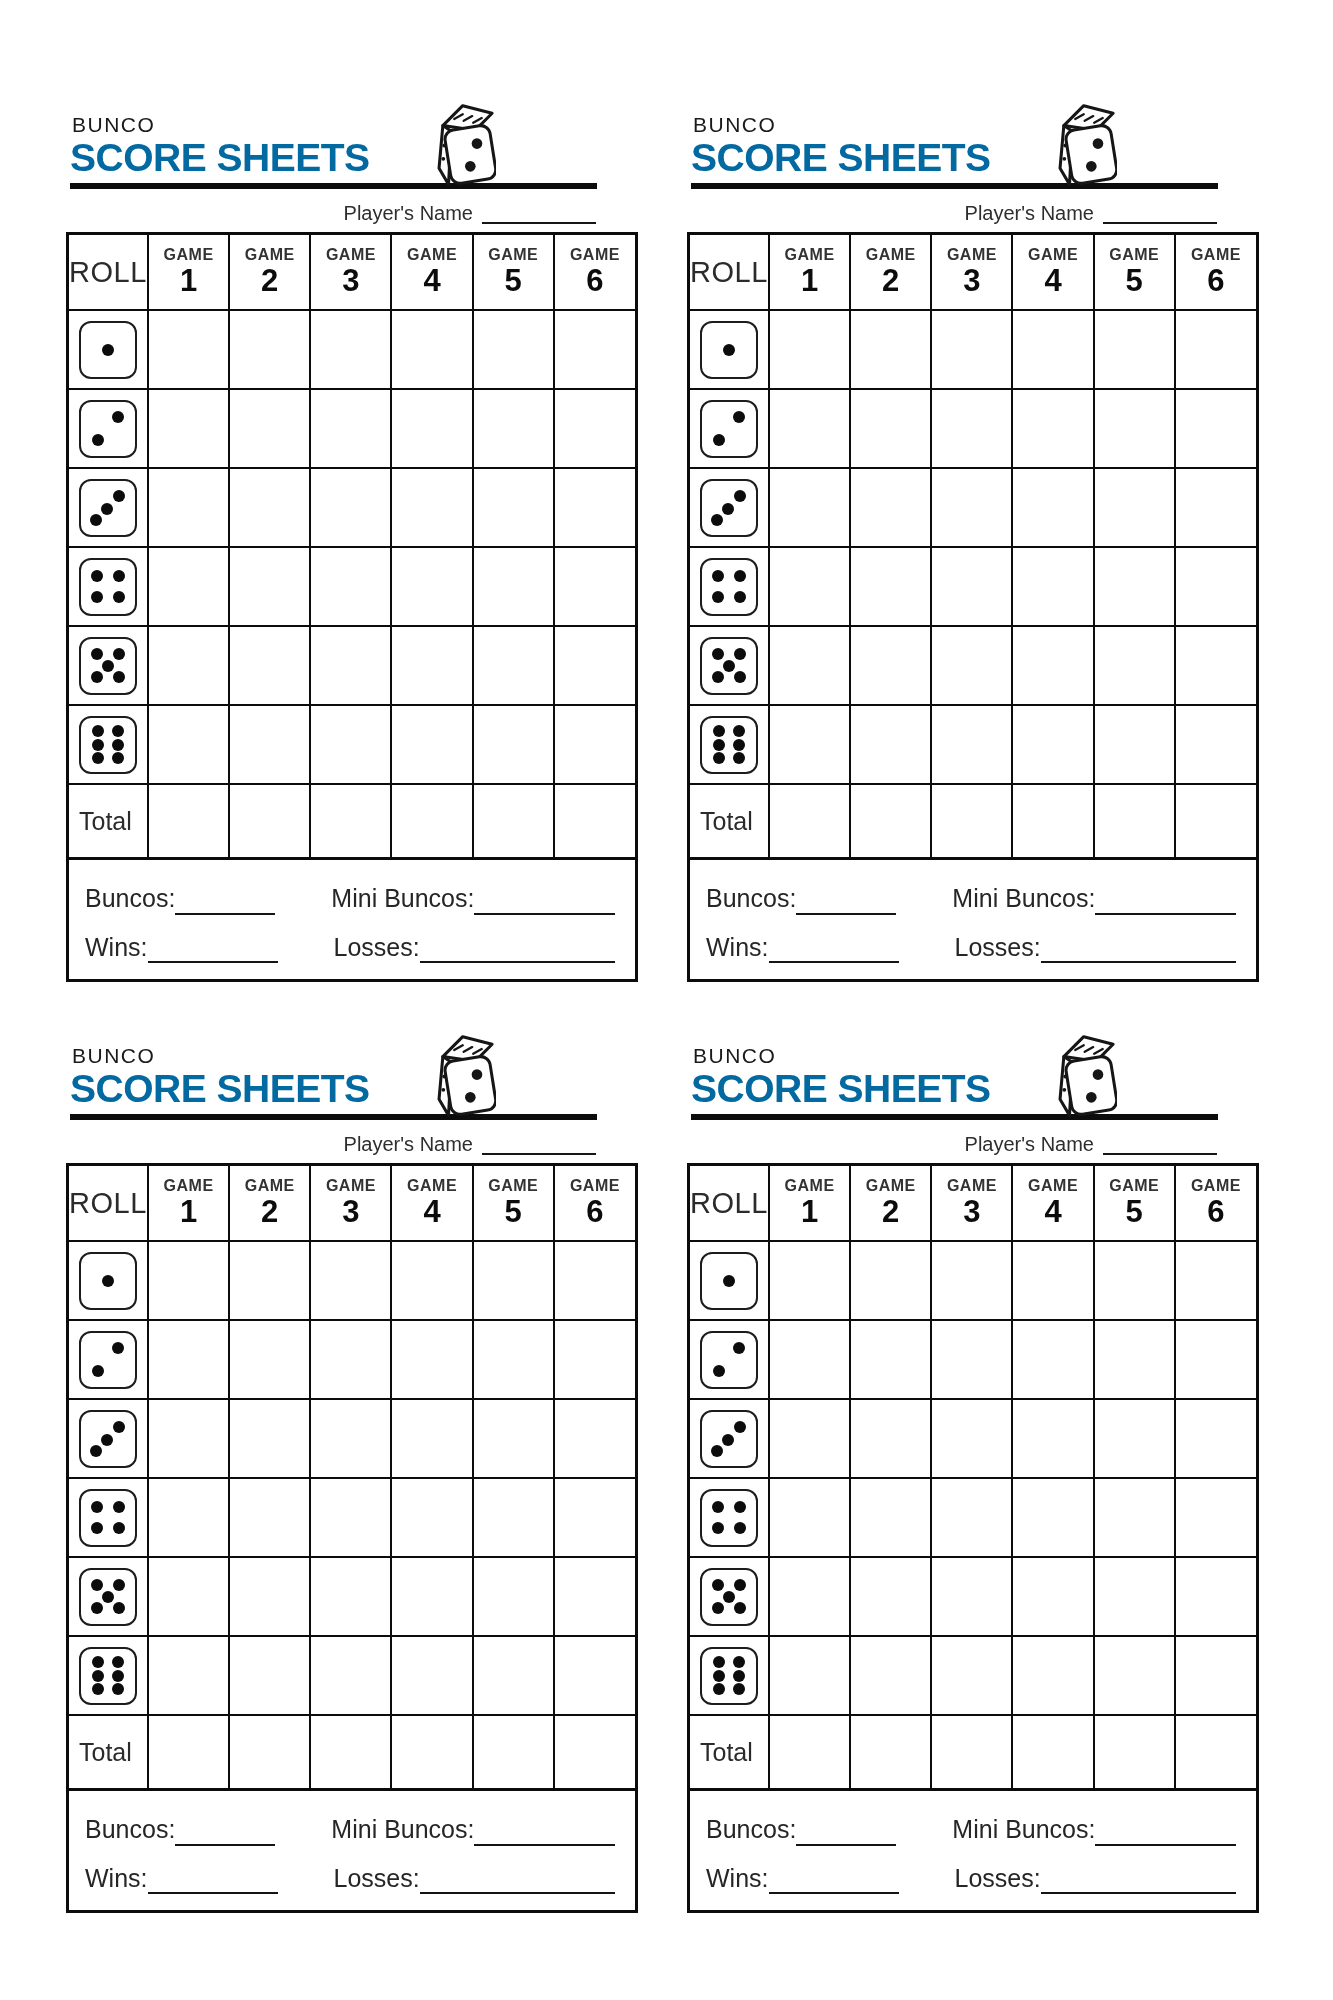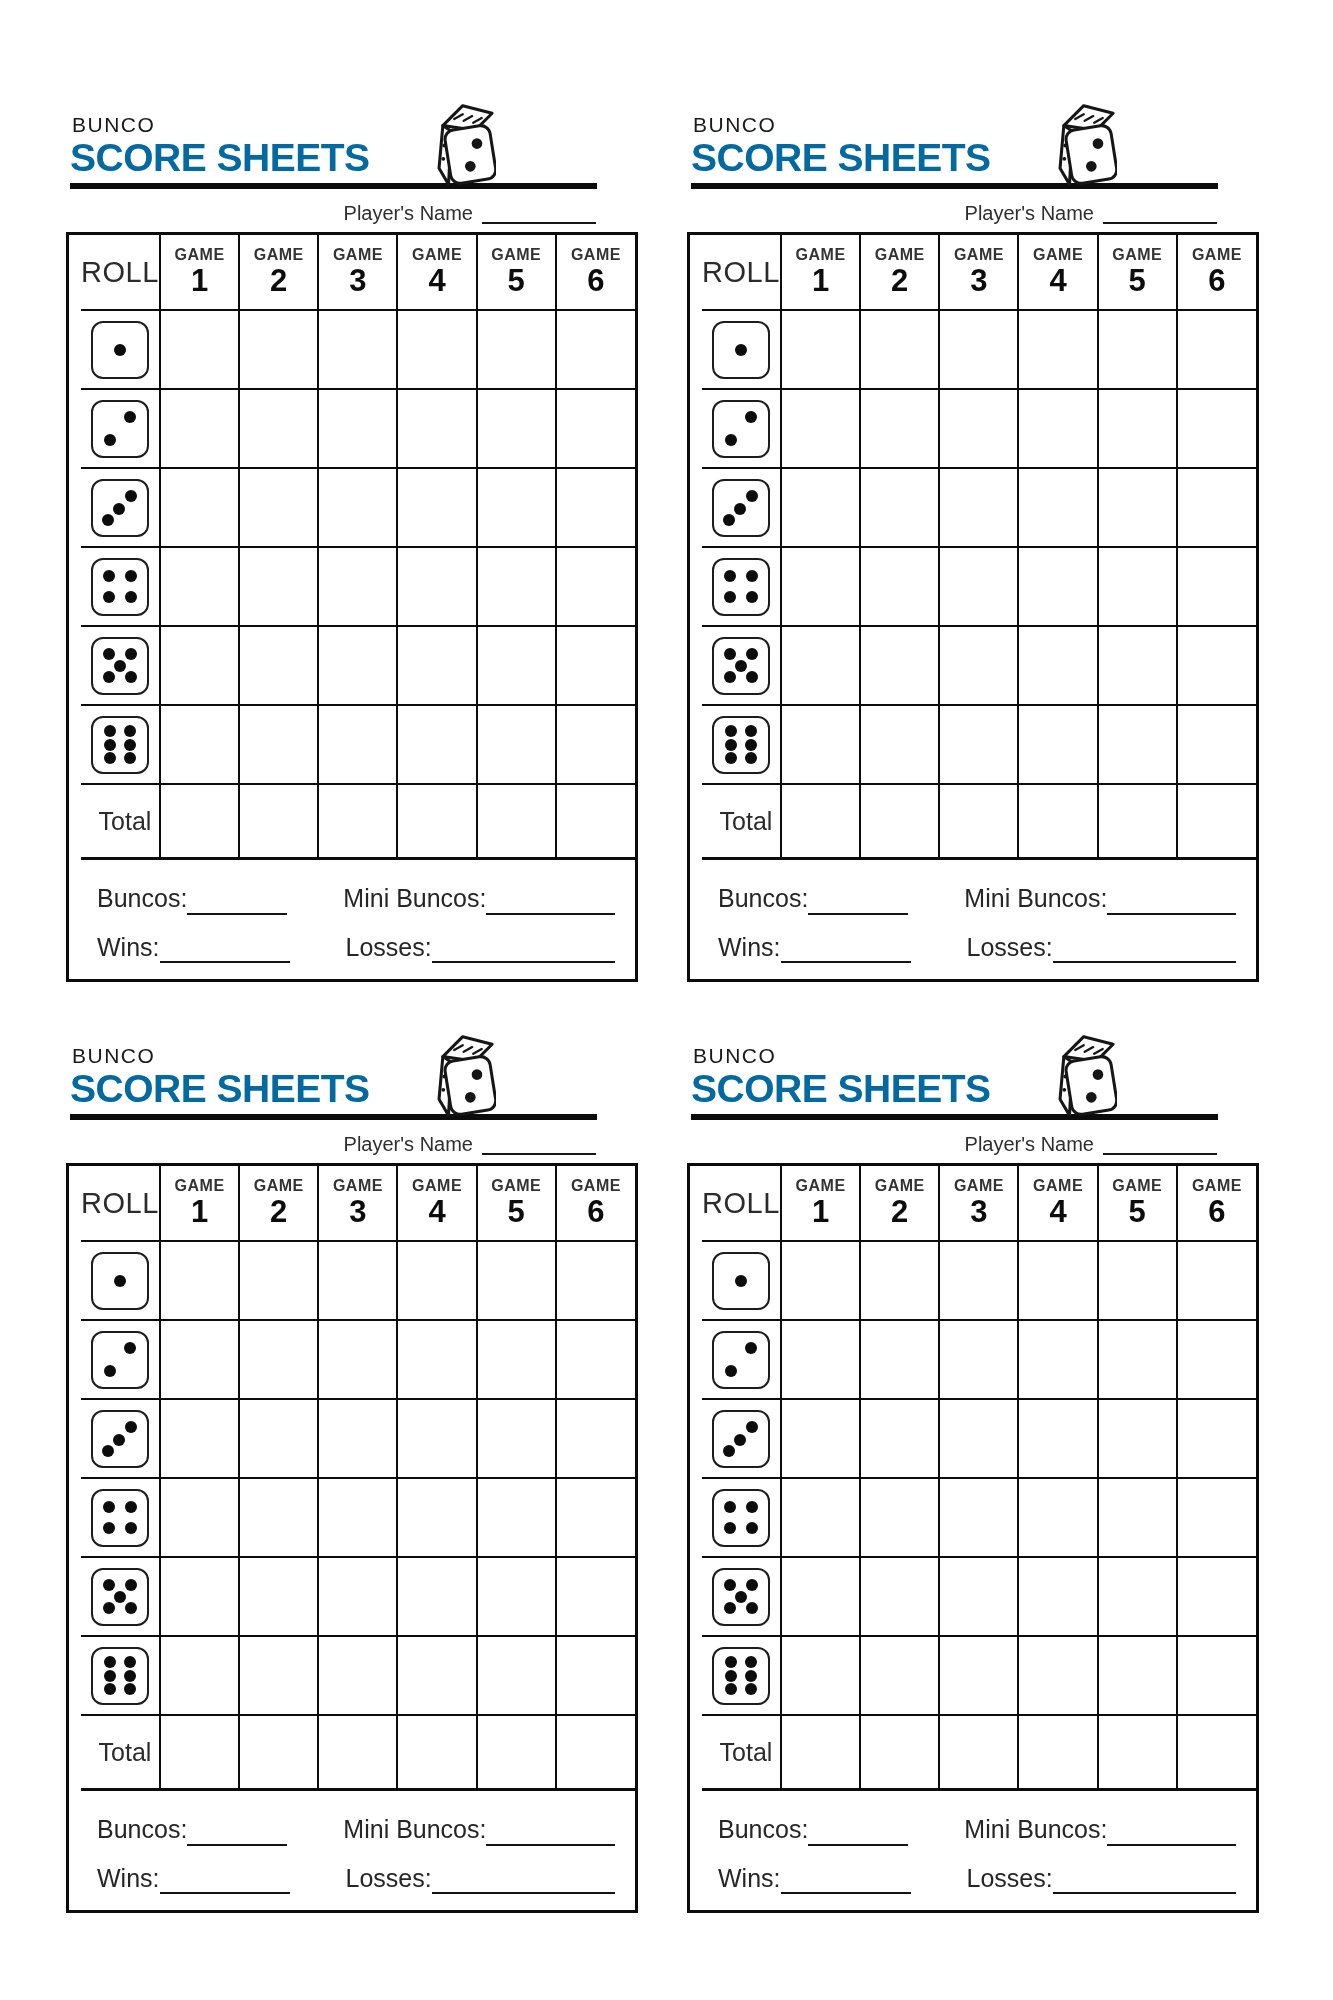--- a/index.html
+++ b/index.html
@@ -19,39 +19,39 @@
   
   .brand{font-size:21px;letter-spacing:1.5px;margin:0 0 0 6px;color:#1a1a1a;line-height:1;}
   .title{margin:3px 0 0 4px;font-size:39px;font-weight:900;letter-spacing:-0.5px;line-height:1;color:#0369a1;white-space:nowrap;}
   .rule{height:6px;background:#0c0c0c;width:527px;margin:6px 0 0 4px;}
   .header-die{position:absolute;left:354px;top:-14px;width:76px;height:91px;}
 
   .player-row{display:flex;justify-content:flex-end;align-items:flex-end;margin:13px 42px 0 0;font-size:20px;color:#2e2e2e;line-height:1.1;}
   .player-blank{width:114px;border-bottom:2px solid #161616;height:3px;margin-left:9px;}
 
   
-  .board{margin-top:8px;border:3px solid #0c0c0c;height:750px;box-sizing:border-box;display:flex;flex-direction:column;background:#fff;padding-left:12px;}
+  .board{margin-top:8px;border:3px solid #0c0c0c;height:750px;box-sizing:border-box;display:flex;flex-direction:column;background:#fff;}
   .score-table{border-collapse:collapse;width:100%;table-layout:fixed;}
   .score-table th,.score-table td{border:2px solid #0c0c0c;padding:0;background:#fff;}
   .score-table tr > *:first-child{border-left:none;}
   .score-table tr > *:last-child{border-right:none;}
   .score-table thead th{border-top:none;}
   .score-table tbody tr:last-child td{border-bottom:none;}
 
   .score-table thead th{height:74px;vertical-align:middle;text-align:center;}
   .roll-cell{font-size:29px;font-weight:400;color:#2b2b2b;letter-spacing:0.5px;}
   .game-word{font-size:16px;color:#333333;letter-spacing:0.5px;line-height:1;margin-top:2px;}
   .game-num{font-size:31px;font-weight:800;color:#0c0c0c;line-height:1.15;}
 
   .die-row td{height:77px;text-align:center;vertical-align:middle;}
   .die{position:relative;width:58px;height:58px;border:2.5px solid #1c1c1c;border-radius:12px;margin:0 auto;box-sizing:border-box;background:#fff;}
   .pip{position:absolute;width:12px;height:12px;border-radius:50%;background:#0c0c0c;transform:translate(-50%,-50%);}
 
   .total-row td{height:72px;vertical-align:middle;}
-  .total-cell{font-size:25px;color:#2b2b2b;text-align:center;margin-top:40px;}
+  .total-cell{font-size:25px;color:#2b2b2b;text-align:left;margin-top:40px;}
   .total-cell span{padding-left:10px;}
 
   .sheet-footer{flex:1;border-top:3px solid #0c0c0c;padding:6px 16px 0 16px;font-size:25px;color:#262626;}
   .foot-row{display:flex;align-items:flex-end;margin-top:16px;line-height:1.3;white-space:nowrap;}
   .foot-blank{border-bottom:2.5px solid #141414;height:4px;}
   .foot-row:nth-child(1) .b1{width:100px;}
   .foot-row:nth-child(2) .b1{width:130px;}
   .second{margin-left:56px;}
   .bgrow{flex:1;margin-right:4px;}
 </style>

